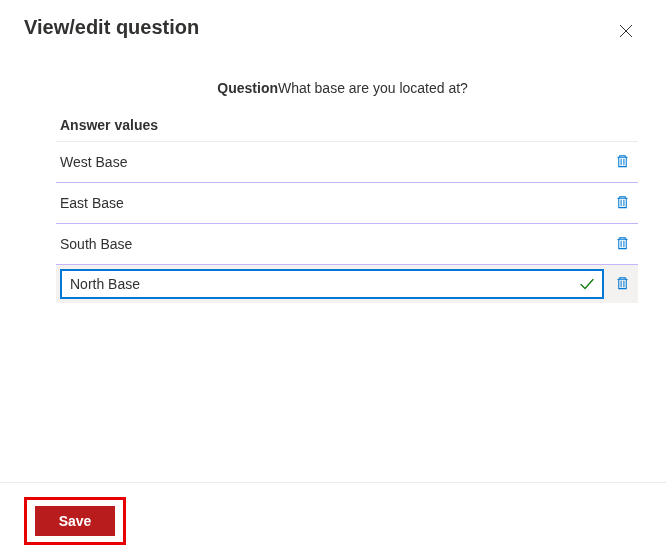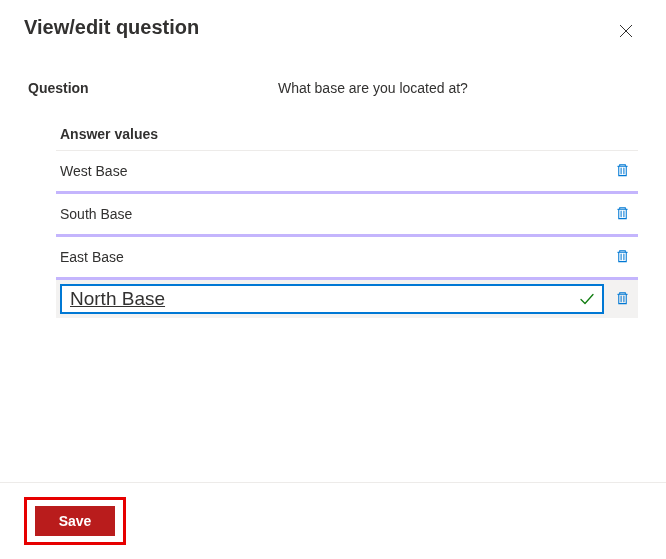--- a/index.html
+++ b/index.html
@@ -39,21 +39,22 @@
       background: transparent;
       border: none;
     }
     .close-btn svg { width: 14px; height: 14px; }
     .content {
       padding: 24px 28px 0 28px;
       flex: 1;
     }
     .question-row {
       display: flex;
-      margin-bottom: 24px;
+      margin-bottom: 15px;
+      text-align: right;
     }
     .question-label {
       font-weight: 600;
       width: 250px;
     }
     .question-text {
       color: #323130;
     }
     .answers-section {
       margin-left: 28px;
@@ -61,21 +62,21 @@
     .answers-header {
       font-weight: 600;
       padding: 6px 0 8px 4px;
       border-bottom: 1px solid #edebe9;
     }
     .answer-row {
       display: flex;
       align-items: center;
       justify-content: space-between;
       padding: 8px 4px;
-      border-bottom: 3px solid #c4b5fd;
+      border-bottom: 1px solid #c4b5fd;
     }
     .answer-text {
       color: #323130;
     }
     .delete-btn {
       width: 24px;
       height: 24px;
       display: flex;
       align-items: center;
       justify-content: center;
@@ -98,25 +99,24 @@
       background: #fff;
       display: flex;
       align-items: center;
       padding: 0 6px 0 8px;
       height: 30px;
     }
     .editing-input {
       flex: 1;
       border: none;
       outline: none;
-      font-size: 19px;
+      font-size: 14px;
       font-family: inherit;
       color: #323130;
       background: transparent;
-      text-decoration: underline;
     }
     .confirm-icon {
       width: 18px;
       height: 18px;
       display: flex;
       align-items: center;
       justify-content: center;
     }
     .confirm-icon svg { width: 16px; height: 16px; }
     .placeholder-row {
@@ -186,32 +186,32 @@
         <button class="delete-btn">
           <span>
             <svg viewBox="0 0 16 16">
                 <path d="M3 4 h10 M5 4 V2.5 h6 V4 M4 4 v10 h8 V4 M6.5 6 v6 M9.5 6 v6" stroke="#0078d4" stroke-width="1.1" fill="none" stroke-linecap="round"></path>
               </svg>
           </span>
         </button>
       </div>
 
       <div class="answer-row">
+        <span class="answer-text">East Base</span>
+        <button class="delete-btn">
+          <span>
+            <svg viewBox="0 0 16 16">
+                <path d="M3 4 h10 M5 4 V2.5 h6 V4 M4 4 v10 h8 V4 M6.5 6 v6 M9.5 6 v6" stroke="#0078d4" stroke-width="1.1" fill="none" stroke-linecap="round"></path>
+              </svg>
+          </span>
+        </button>
+      </div>
+
+      <div class="answer-row">
         <span class="answer-text">South Base</span>
-        <button class="delete-btn">
-          <span>
-            <svg viewBox="0 0 16 16">
-                <path d="M3 4 h10 M5 4 V2.5 h6 V4 M4 4 v10 h8 V4 M6.5 6 v6 M9.5 6 v6" stroke="#0078d4" stroke-width="1.1" fill="none" stroke-linecap="round"></path>
-              </svg>
-          </span>
-        </button>
-      </div>
-
-      <div class="answer-row">
-        <span class="answer-text">East Base</span>
         <button class="delete-btn">
           <span>
             <svg viewBox="0 0 16 16">
                 <path d="M3 4 h10 M5 4 V2.5 h6 V4 M4 4 v10 h8 V4 M6.5 6 v6 M9.5 6 v6" stroke="#0078d4" stroke-width="1.1" fill="none" stroke-linecap="round"></path>
               </svg>
           </span>
         </button>
       </div>
 
       <div class="editing-row">

